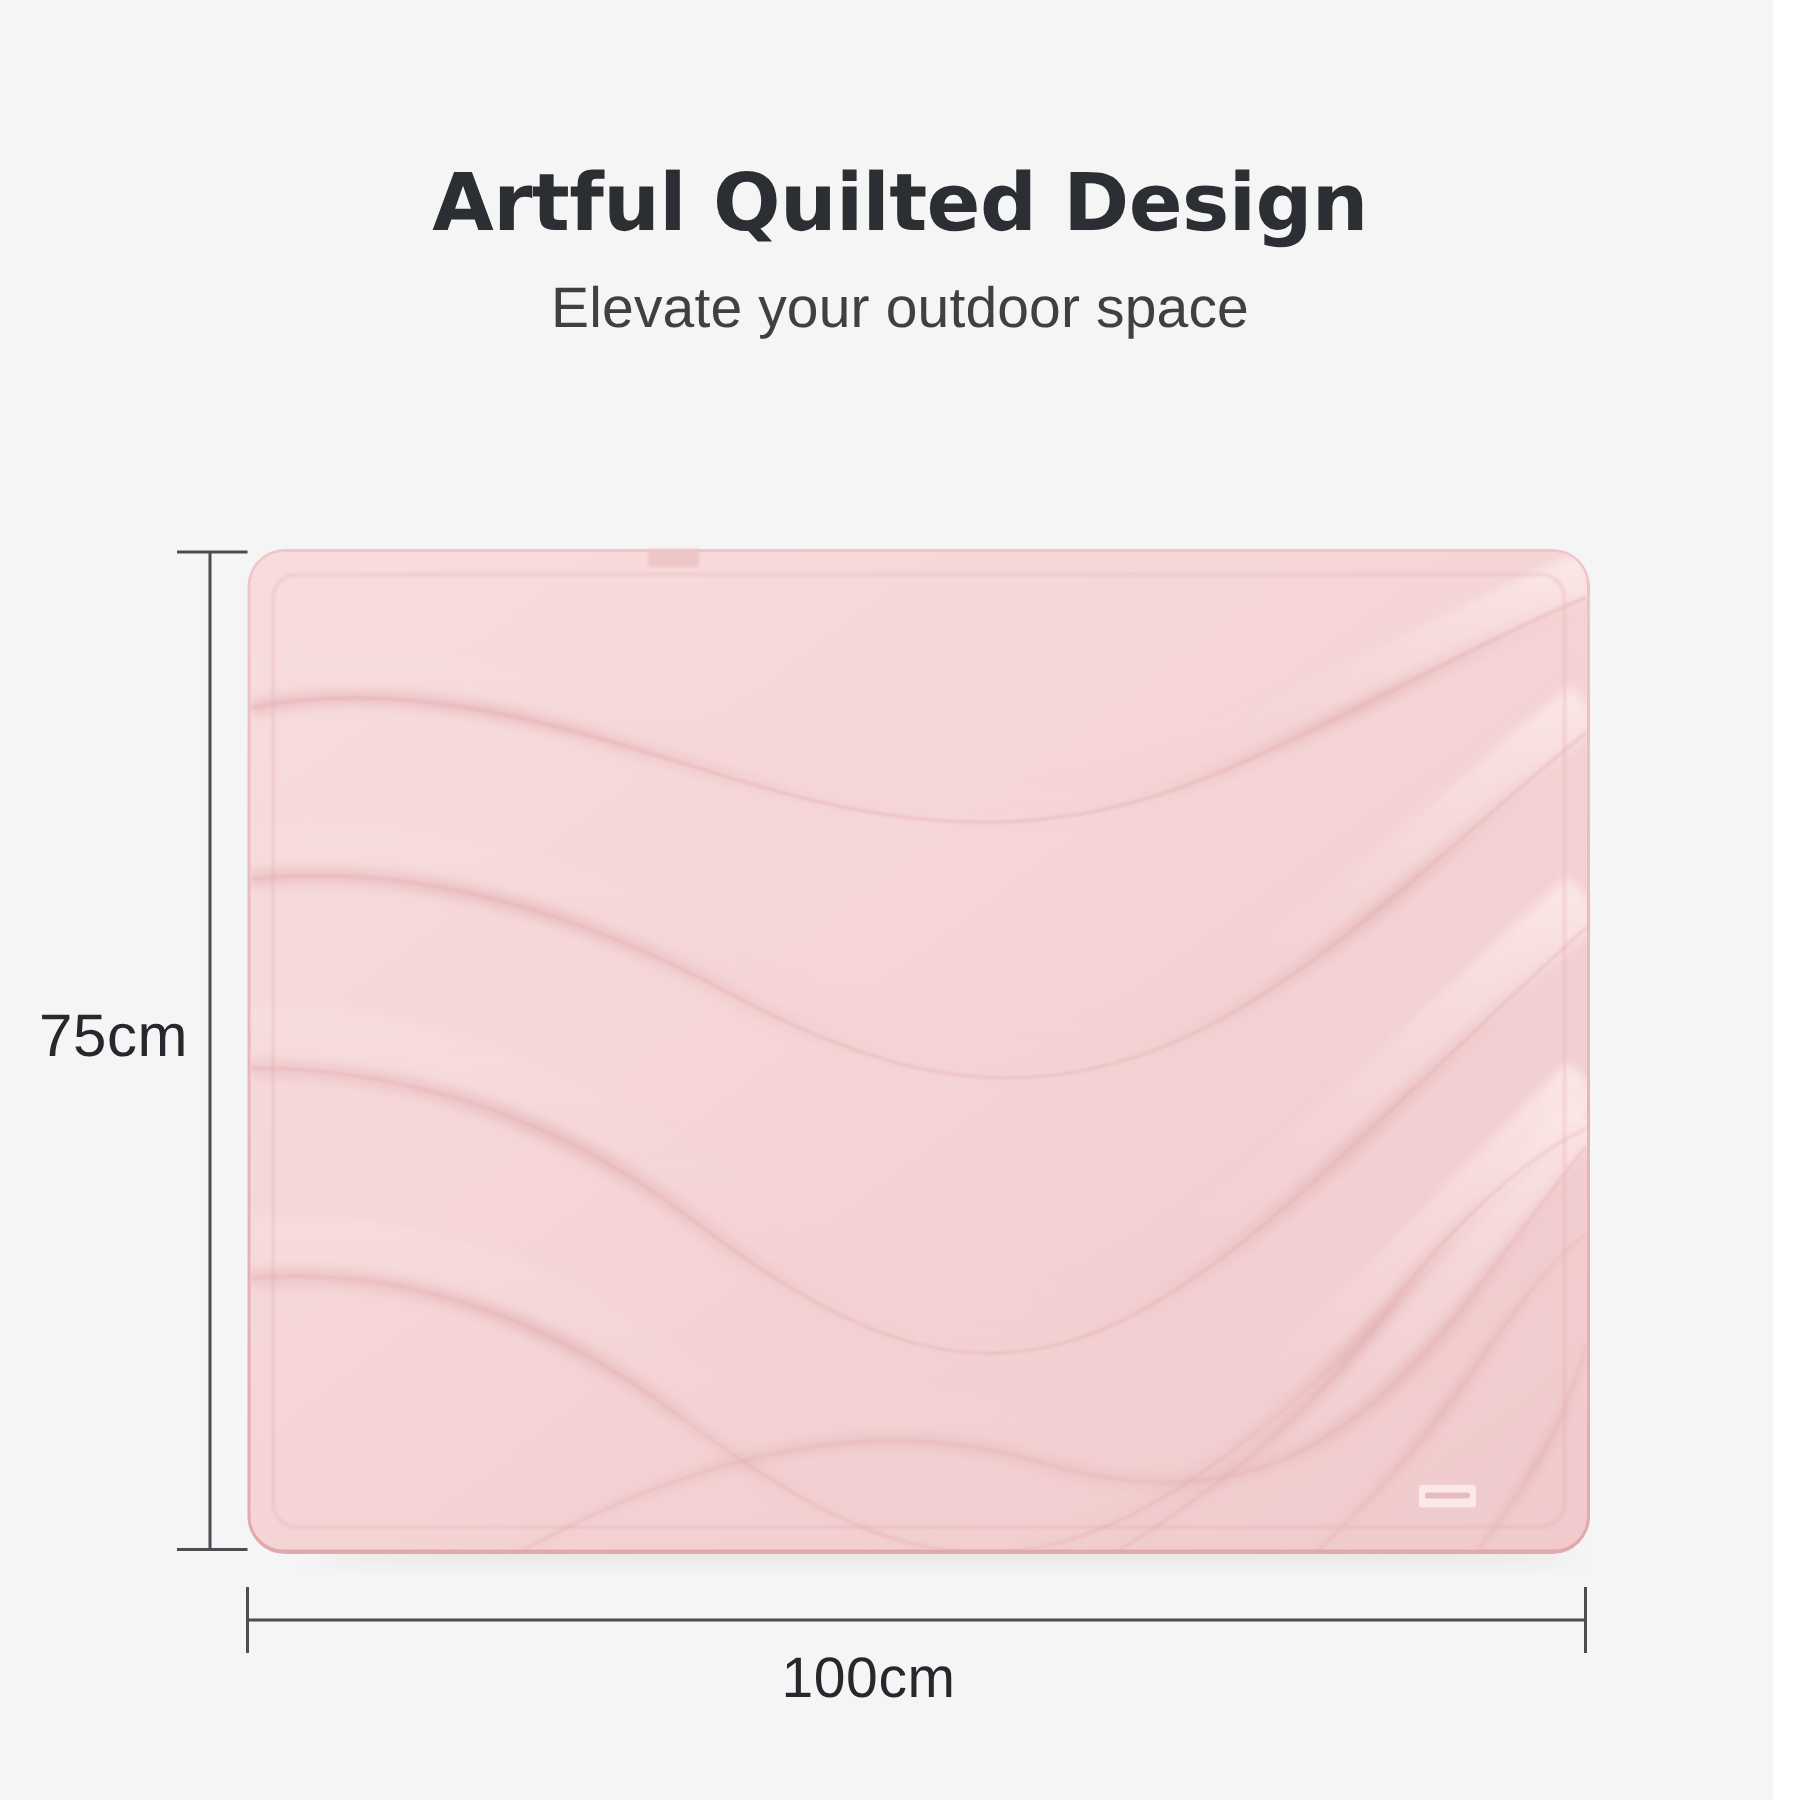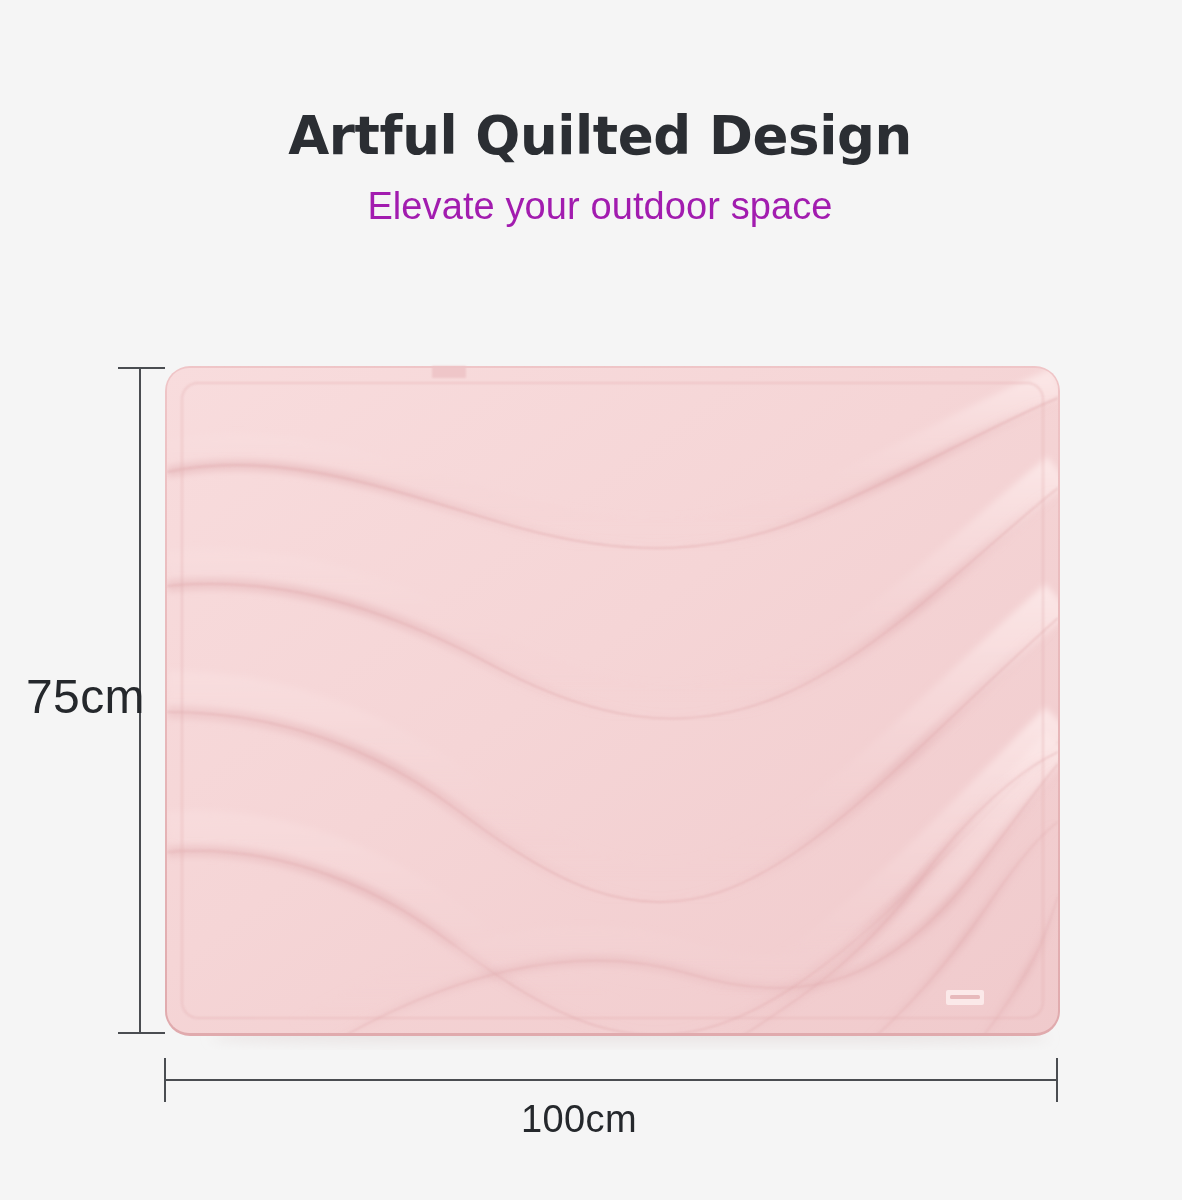--- a/index.html
+++ b/index.html
@@ -34,21 +34,21 @@
     color: #2b2e33;
     line-height: 64px;
   }
   #subtitle {
     margin: 0;
     padding-top: 14px;
     font-family: "Liberation Sans", sans-serif;
     font-size: 38px;
     font-weight: 400;
     letter-spacing: 0.1px;
-    color: #a21caf;
+    color: #404040;
     line-height: 48px;
   }
 
   
   .dim-line {
     position: absolute;
     background: #4a4d51;
   }
   .dim-tick {
     position: absolute;
@@ -59,21 +59,21 @@
     color: #25282c;
     font-family: "Liberation Sans", sans-serif;
     font-weight: 400;
     white-space: nowrap;
   }
 
   
   #vdim-line   { left: 139px; top: 368px;  width: 1.6px; height: 666px; }
   #vdim-tick-t { left: 118px; top: 367px;  width: 47px;  height: 2px; }
   #vdim-tick-b { left: 118px; top: 1032px; width: 47px;  height: 2px; }
-  #vdim-label  { left: 26px;  top: 669px;  font-size: 48px; letter-spacing: 0.4px; }
+  #vdim-label  { left: 26px;  top: 669px;  font-size: 40px; letter-spacing: 0.4px; }
 
   
   #hdim-line   { left: 165px;  top: 1079px; width: 893px; height: 1.6px; }
   #hdim-tick-l { left: 164px;  top: 1058px; width: 2px;   height: 44px; }
   #hdim-tick-r { left: 1056px; top: 1058px; width: 2px;   height: 44px; }
   #hdim-label  { left: 521px;  top: 1098px; font-size: 38px; letter-spacing: 0.4px; }
 
   
   #product-wrap {
     position: absolute;

